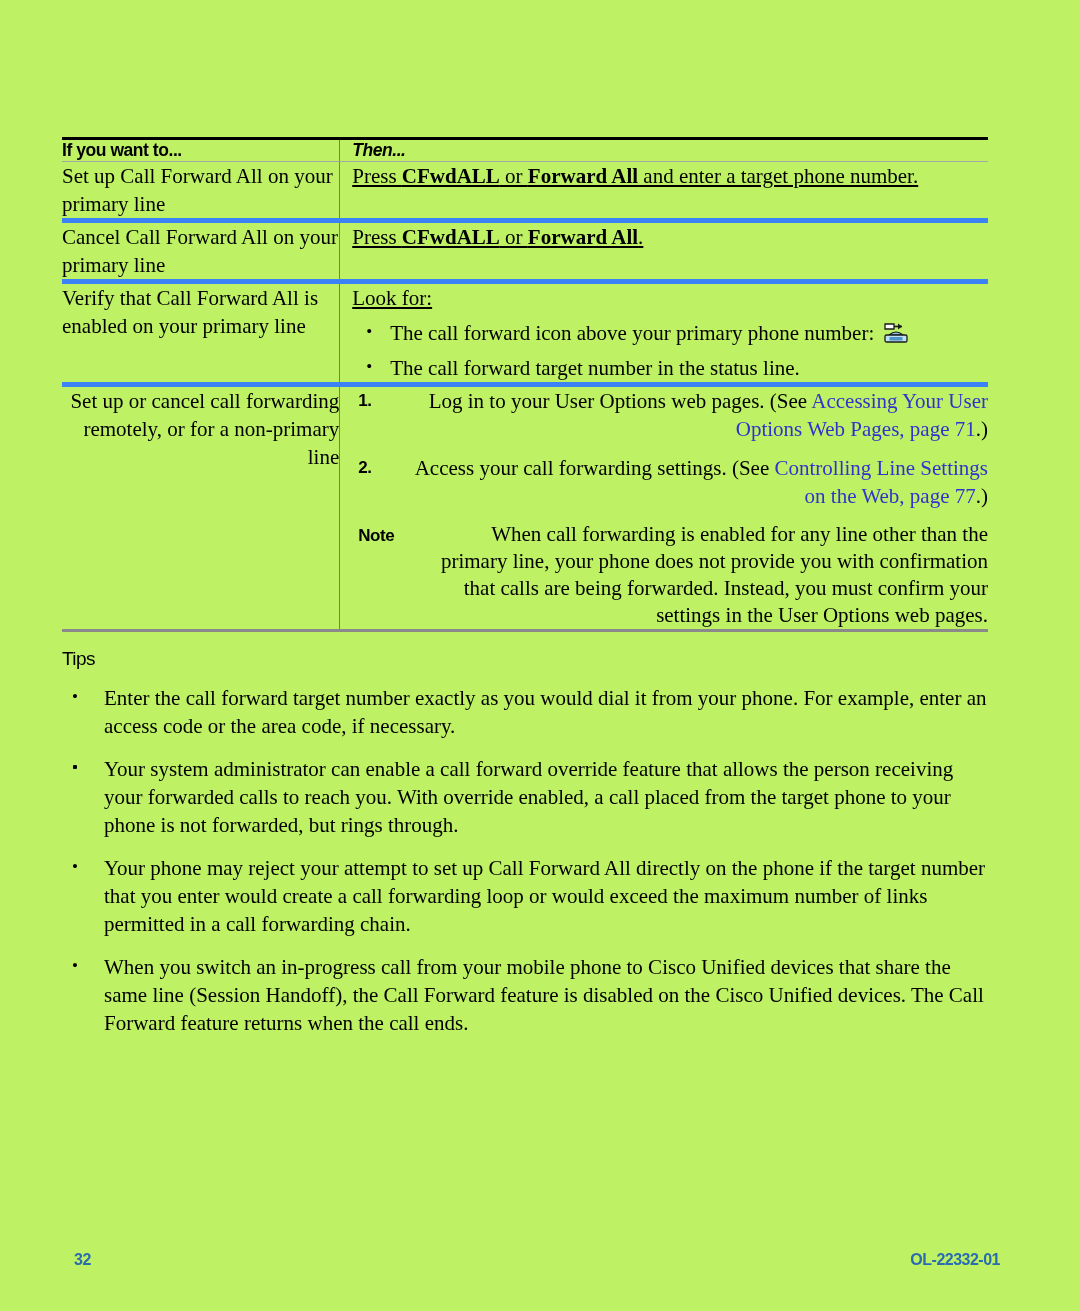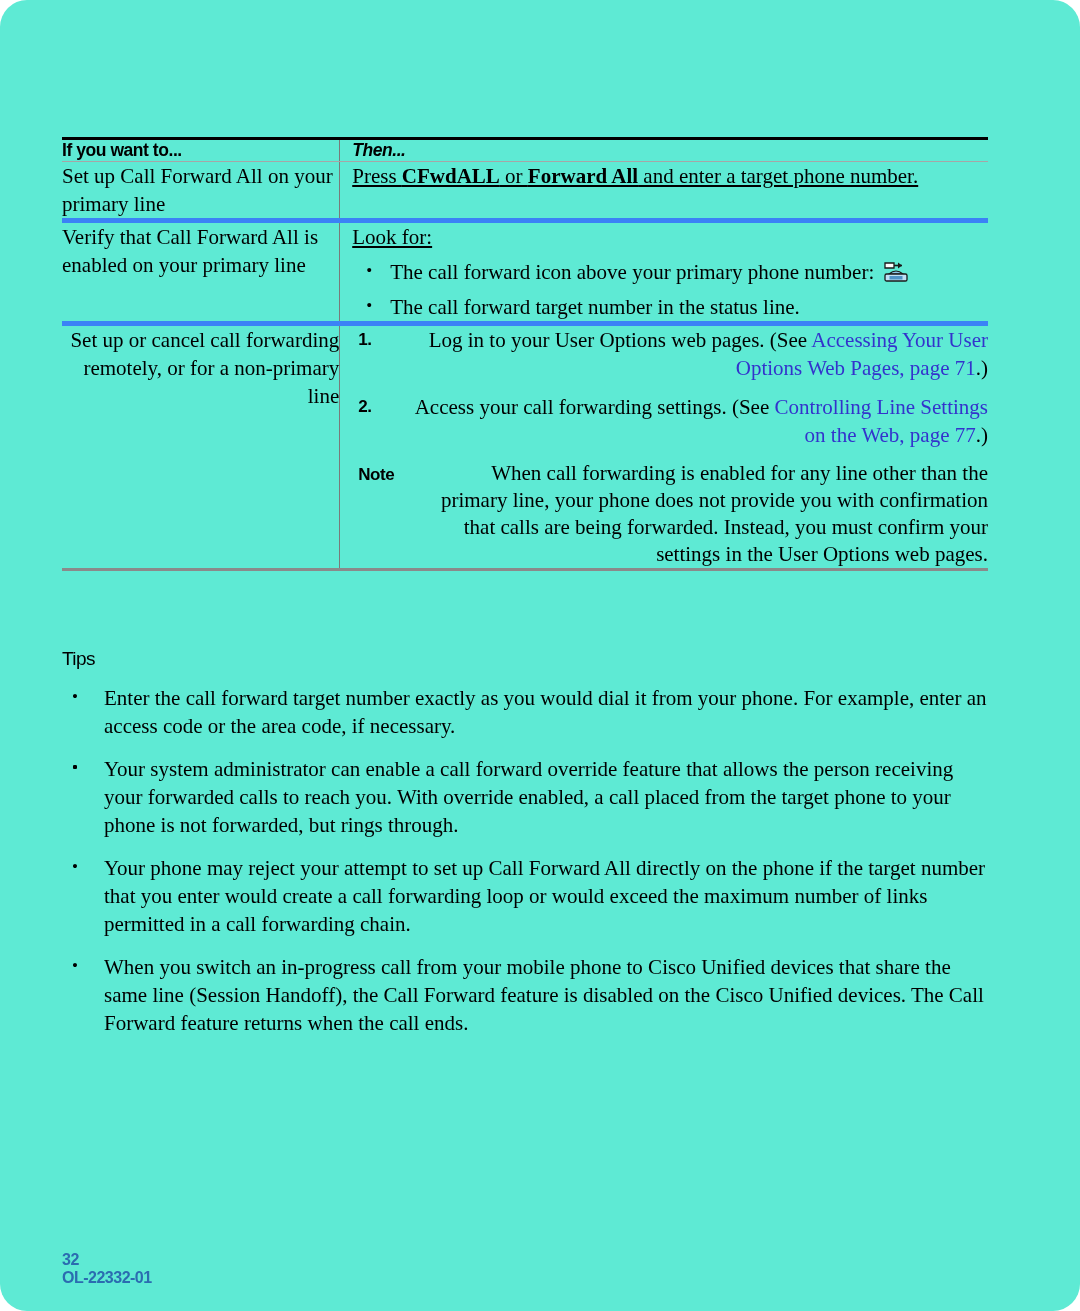--- a/index.html
+++ b/index.html
@@ -4,25 +4,24 @@
 <style>
   html, body {
     margin: 0;
     padding: 0;
     background: #ffffff;
   }
   .page {
     position: relative;
     width: 1080px;
     height: 1311px;
-    background: #5eead4;
+    background: #bef264;
     font-family: "Liberation Serif", "DejaVu Serif", serif;
     color: #000000;
     overflow: hidden;
-    border-radius: 27px;
   }
 
   
   .tbl {
     position: absolute;
     left: 62px;
     top: 137px;
     width: 926px;
     border-collapse: collapse;
   }
@@ -152,31 +151,30 @@
   .tips > li .bul {
     position: absolute;
     left: 10px;
     top: -1px;
     font-size: 17px;
   }
 
   
   .foot {
     position: absolute;
-    left: 62px;
+    left: 74px;
     top: 1251px;
     width: 926px;
     display: flex;
     justify-content: space-between;
     font-family: "Liberation Sans", "DejaVu Sans", sans-serif;
     font-weight: bold;
     font-size: 16px;
     letter-spacing: -0.5px;
     color: #2b6cb0;
-    flex-direction: column;
   }
 </style>
 </head>
 <body>
 
 <div class="page">
 
   <table class="tbl">
     <tbody>
         <tr class="topline">
@@ -184,20 +182,26 @@
       <th class="hdr-cell b col-b">Then...</th>
     </tr>
 
     <tr>
       <td class="body-cell a">Set up Call Forward All on your primary line</td>
       <td class="body-cell b">
         <p><span>Press </span><b>CFwdALL</b><span> or </span><b>Forward All</b><span> and enter a target phone number.</span></p>
       </td>
     </tr>
 
+    <tr>
+      <td class="body-cell a">Cancel Call Forward All on your primary line</td>
+      <td class="body-cell b">
+        <p><span>Press </span><b>CFwdALL</b><span> or </span><b>Forward All</b><span>.</span></p>
+      </td>
+    </tr>
 
     <tr>
       <td class="body-cell a">Verify that Call Forward All is enabled on your primary line</td>
       <td class="body-cell b">
         <p>Look for:</p>
         <ul class="celllist">
           <li>
             <span class="bul">•</span><span>The call forward icon above your primary phone number:</span><span class="cf-icon"><svg width="30" height="26" viewBox="0 0 30 26">
                     <path d="M4 3 h9 v5 h-9 z" fill="#ffffff" stroke="#1a1a1a" stroke-width="1.3"></path>
                     <path d="M13 5.5 h8" stroke="#1a1a1a" stroke-width="1.6" fill="none"></path>

